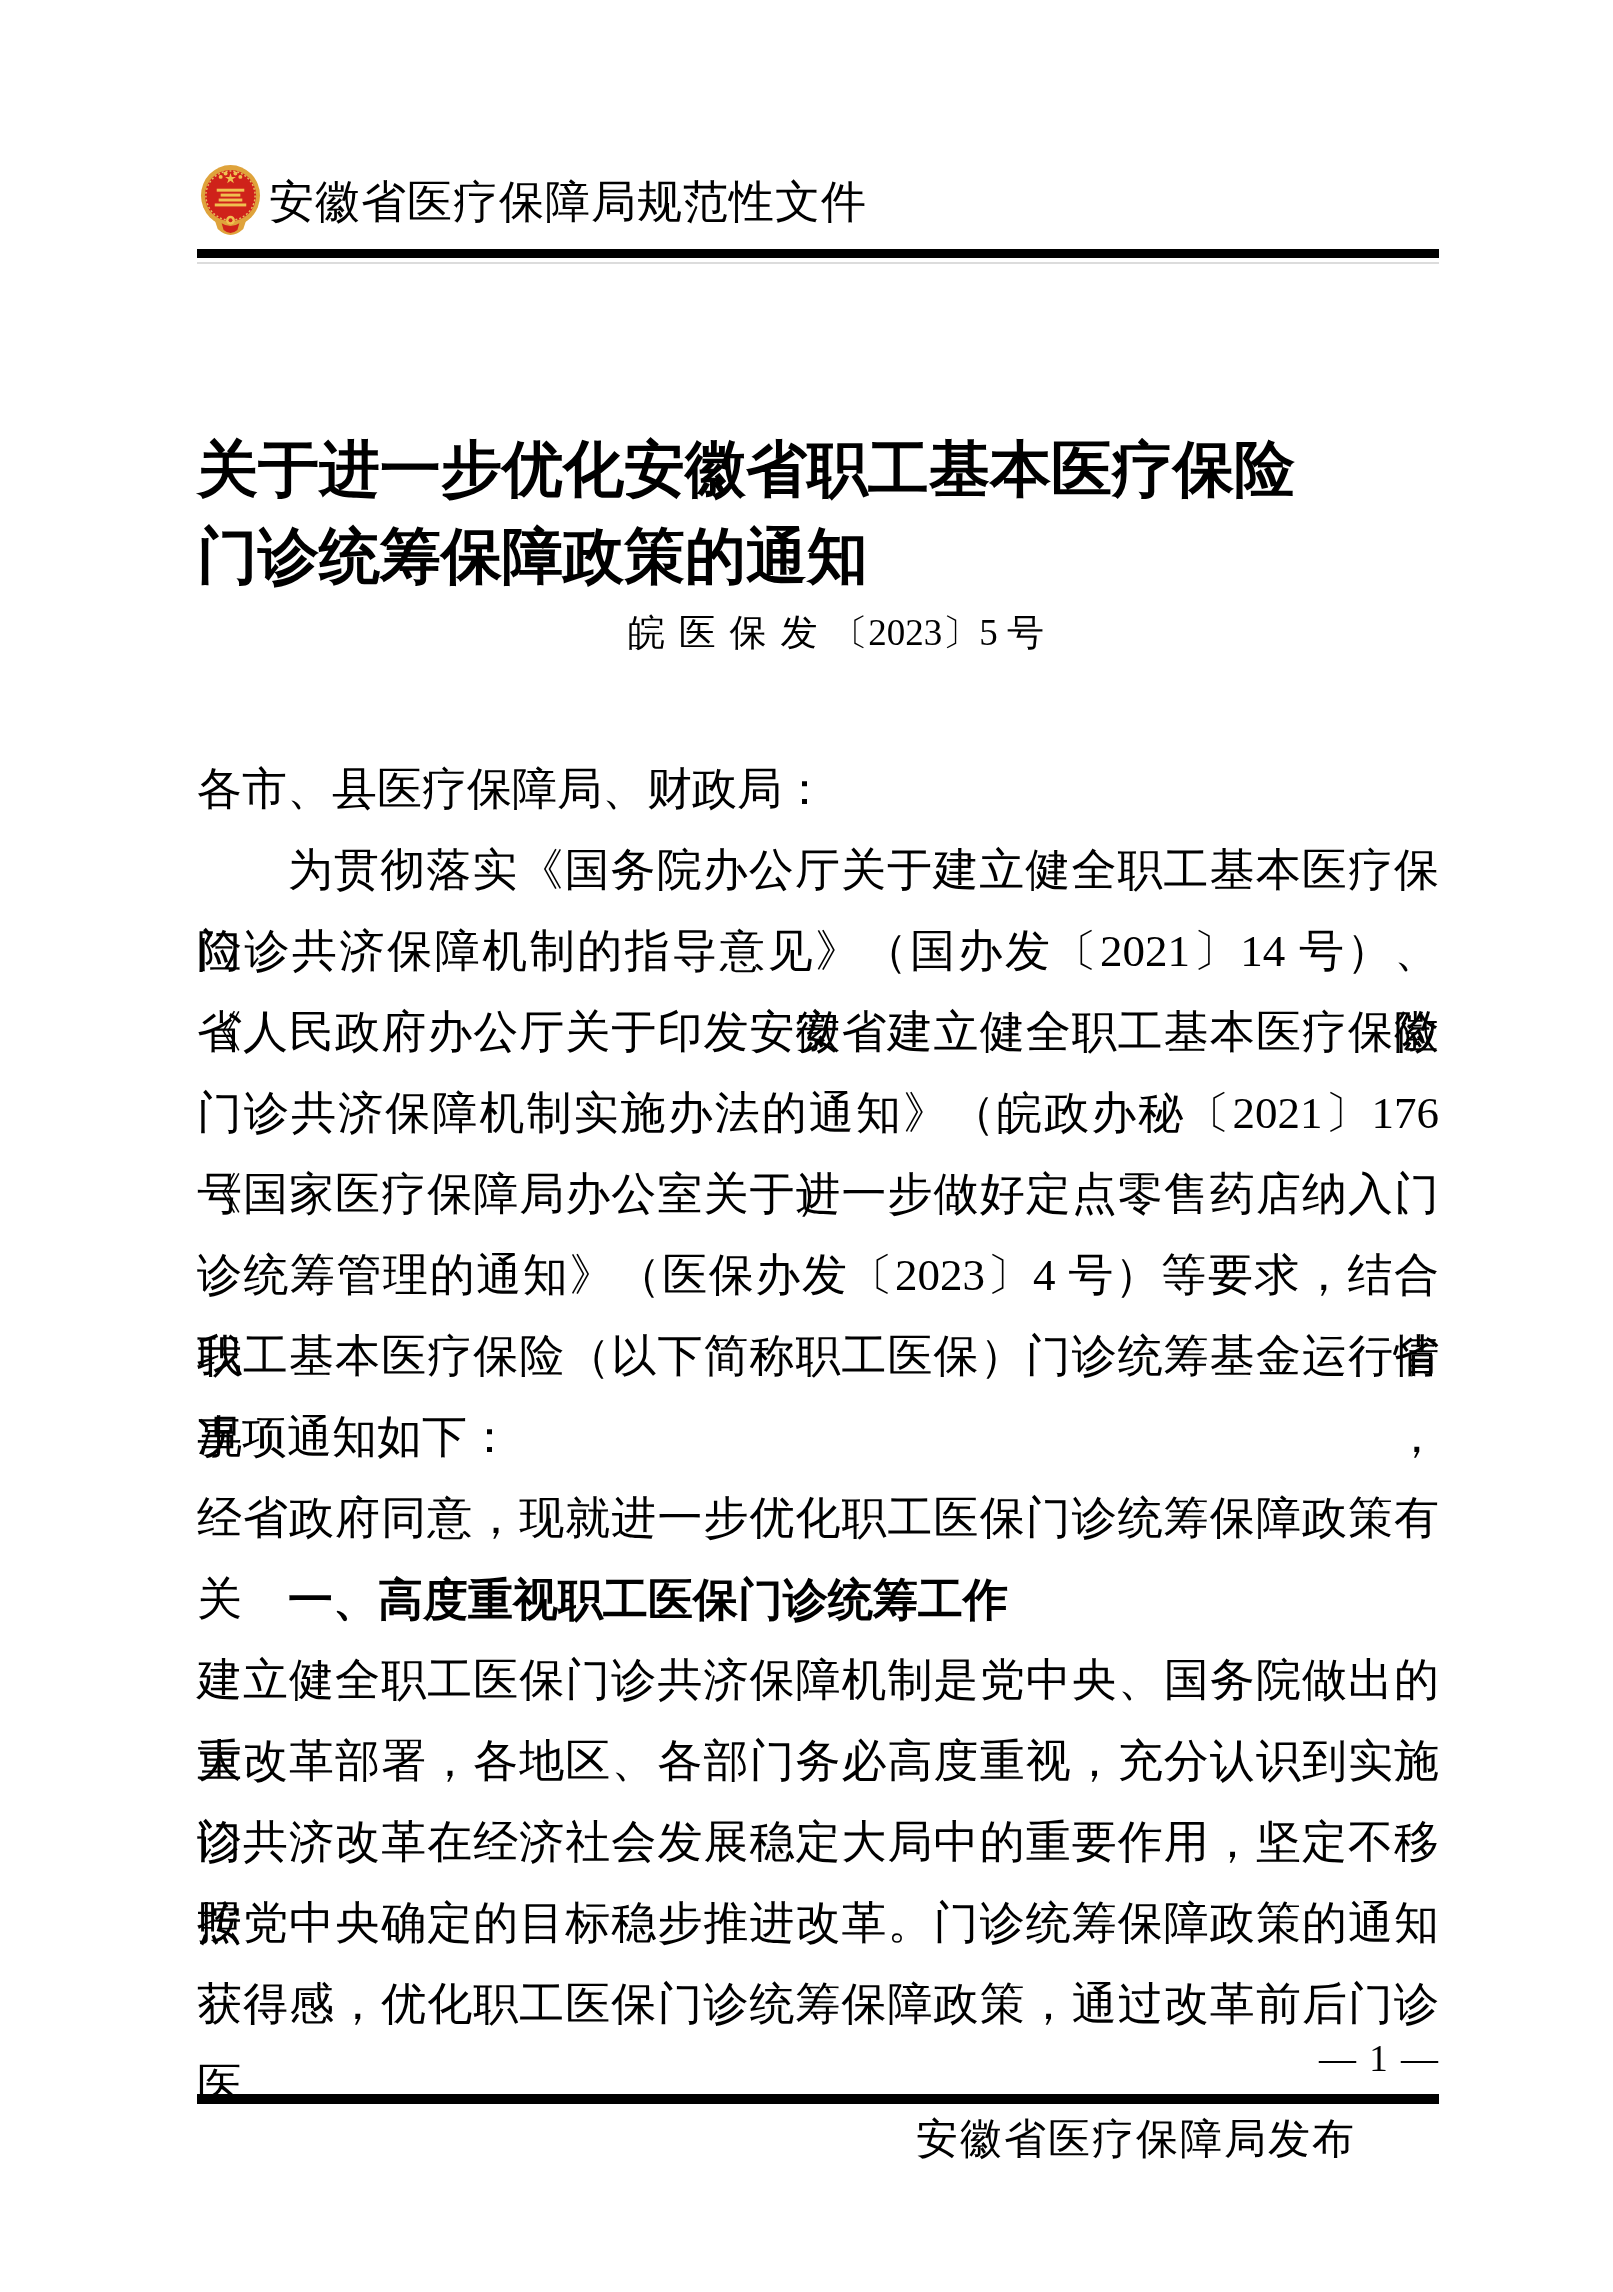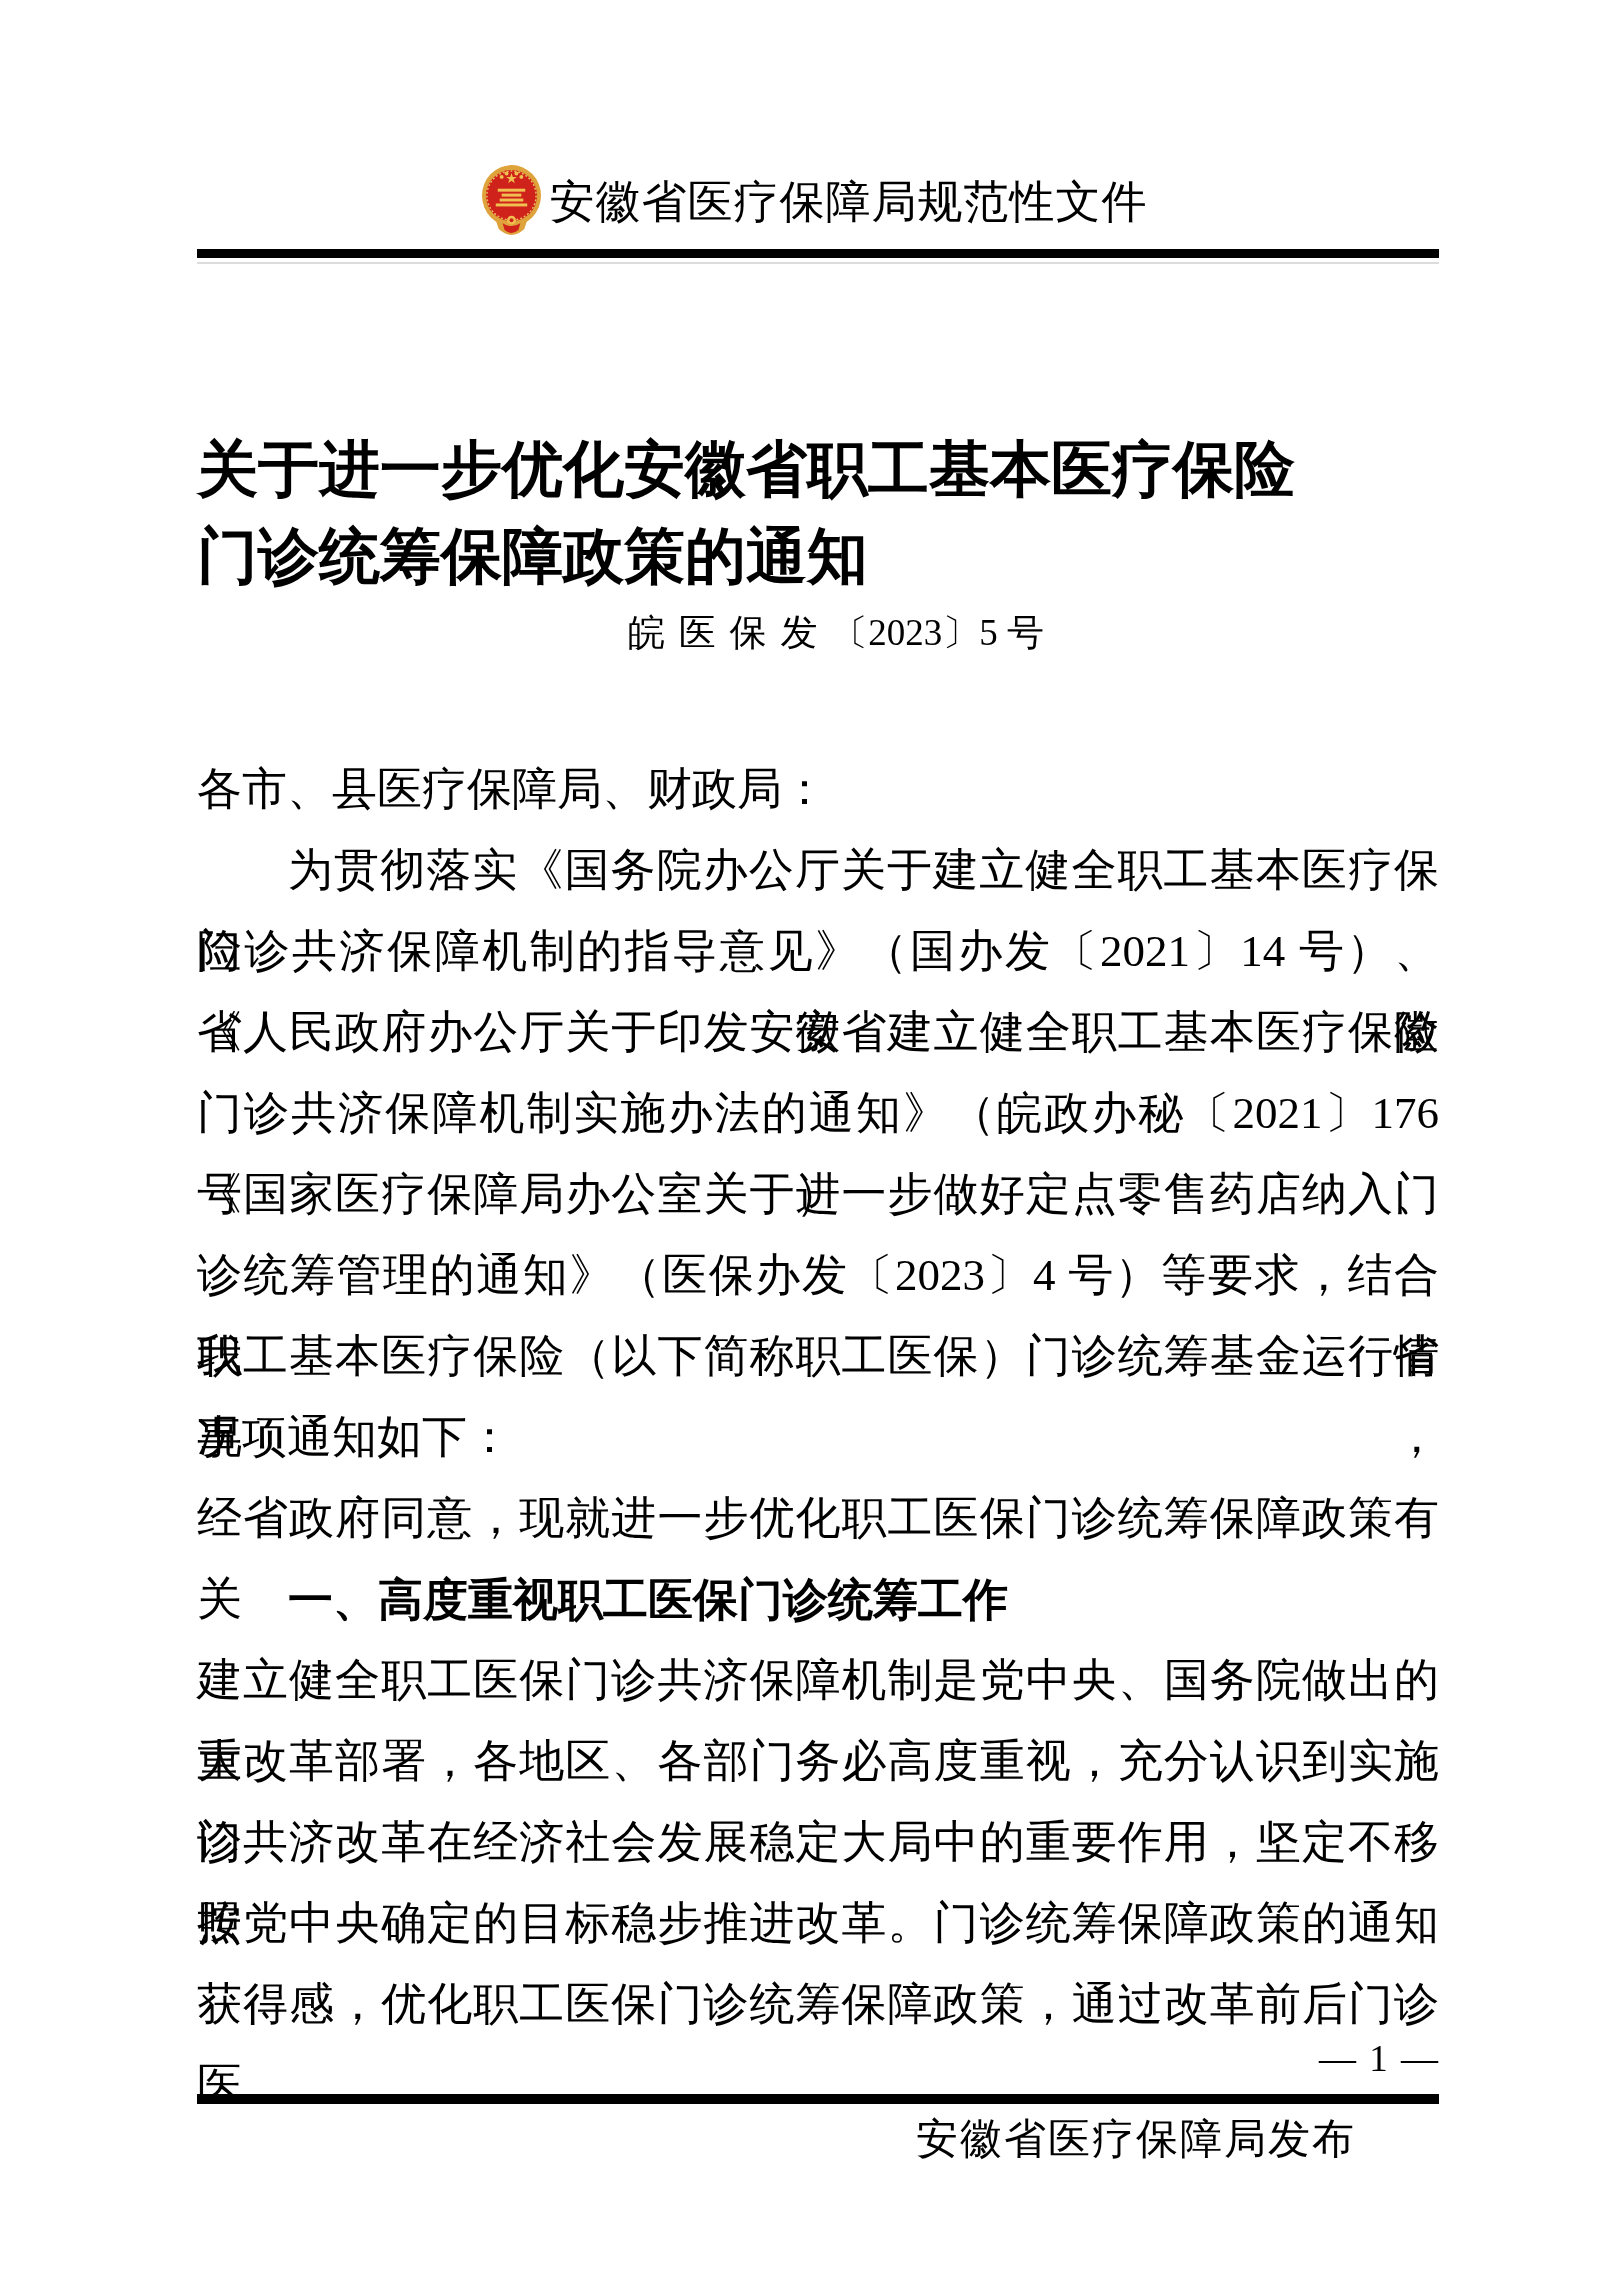--- a/index.html
+++ b/index.html
@@ -1,22 +1,22 @@
 <!DOCTYPE html>
 <html lang="zh"><head>
 <meta charset="utf-8">
 <style>
   html,body{margin:0;padding:0;background:#ffffff;}
   body{width:1614px;height:2292px;position:relative;overflow:hidden;
        font-family:"Liberation Serif","DejaVu Serif",serif;color:#000;}
   .page{position:absolute;left:0;top:0;width:1614px;height:2292px;background:#fff;}
 
   
-  .header-row{position:absolute;left:193px;top:162px;width:1242px;height:79px;
-              display:flex;align-items:center;justify-content:center;}
+  .header-row{position:absolute;left:200px;top:162px;width:1242px;height:79px;
+              display:flex;align-items:center;}
   .emblem{width:61px;height:75px;flex:0 0 61px;}
   .header-label{font-size:45px;letter-spacing:1px;margin-left:7.9px;white-space:nowrap;}
 
   .rule{position:absolute;left:197px;width:1242px;background:#000;}
   .rule-top{top:249px;height:8.9px;}
   .rule-top-shadow{position:absolute;left:197px;width:1242px;top:262px;height:2px;background:#dcdcdc;}
   .rule-bottom{top:2094px;height:9.9px;}
 
   
   .title{position:absolute;left:197px;top:426px;width:1242px;text-align:left;

